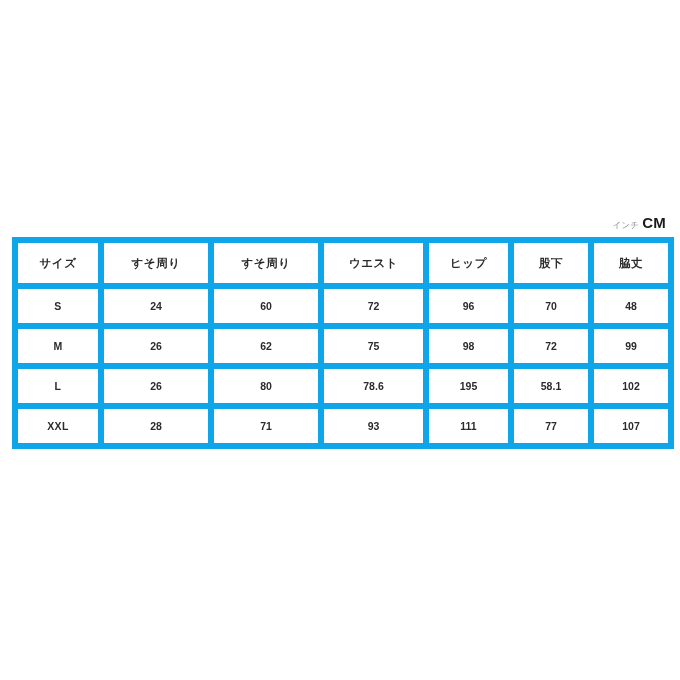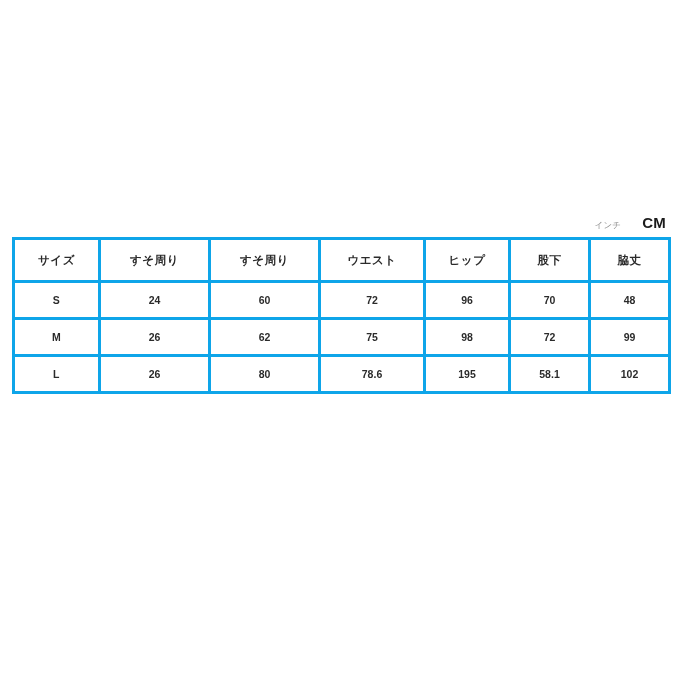--- a/index.html
+++ b/index.html
@@ -19,21 +19,21 @@
     width: 680px;
     height: 680px;
     box-sizing: border-box;
   }
   .unit-toggle {
     position: absolute;
     top: 214px;
     right: 14px;
     display: flex;
     align-items: baseline;
-    gap: 21px;
+    gap: 3px;
     font-size: 9px;
     letter-spacing: 0.2px;
   }
   .unit-inch {
     color: #8e8e8e;
     font-size: 8.5px;
   }
   .unit-cm {
     color: #1b1b1b;
     font-weight: bold;
@@ -45,21 +45,21 @@
     top: 237px;
     width: 656px;
   }
   table.size-table {
     border-collapse: collapse;
     width: 656px;
     table-layout: fixed;
   }
   table.size-table th,
   table.size-table td {
-    border: 3px solid #0ea5e9;
+    border: 6px solid #0ea5e9;
     text-align: center;
     font-weight: normal;
     color: #2b2b2b;
     padding: 0;
   }
   table.size-table thead th {
     height: 40px;
     font-size: 11.5px;
     font-weight: bold;
     letter-spacing: 0.5px;
@@ -135,17 +135,26 @@
         </tr>
         <tr>
           <td class="size-label">L</td>
           <td>26</td>
           <td>80</td>
           <td>78.6</td>
           <td>195</td>
           <td>58.1</td>
           <td>102</td>
         </tr>
+        <tr>
+          <td class="size-label">XXL</td>
+          <td>28</td>
+          <td>71</td>
+          <td>93</td>
+          <td>111</td>
+          <td>77</td>
+          <td>107</td>
+        </tr>
       </tbody>
     </table>
   </div>
 
 </div>
 
 </body></html>

